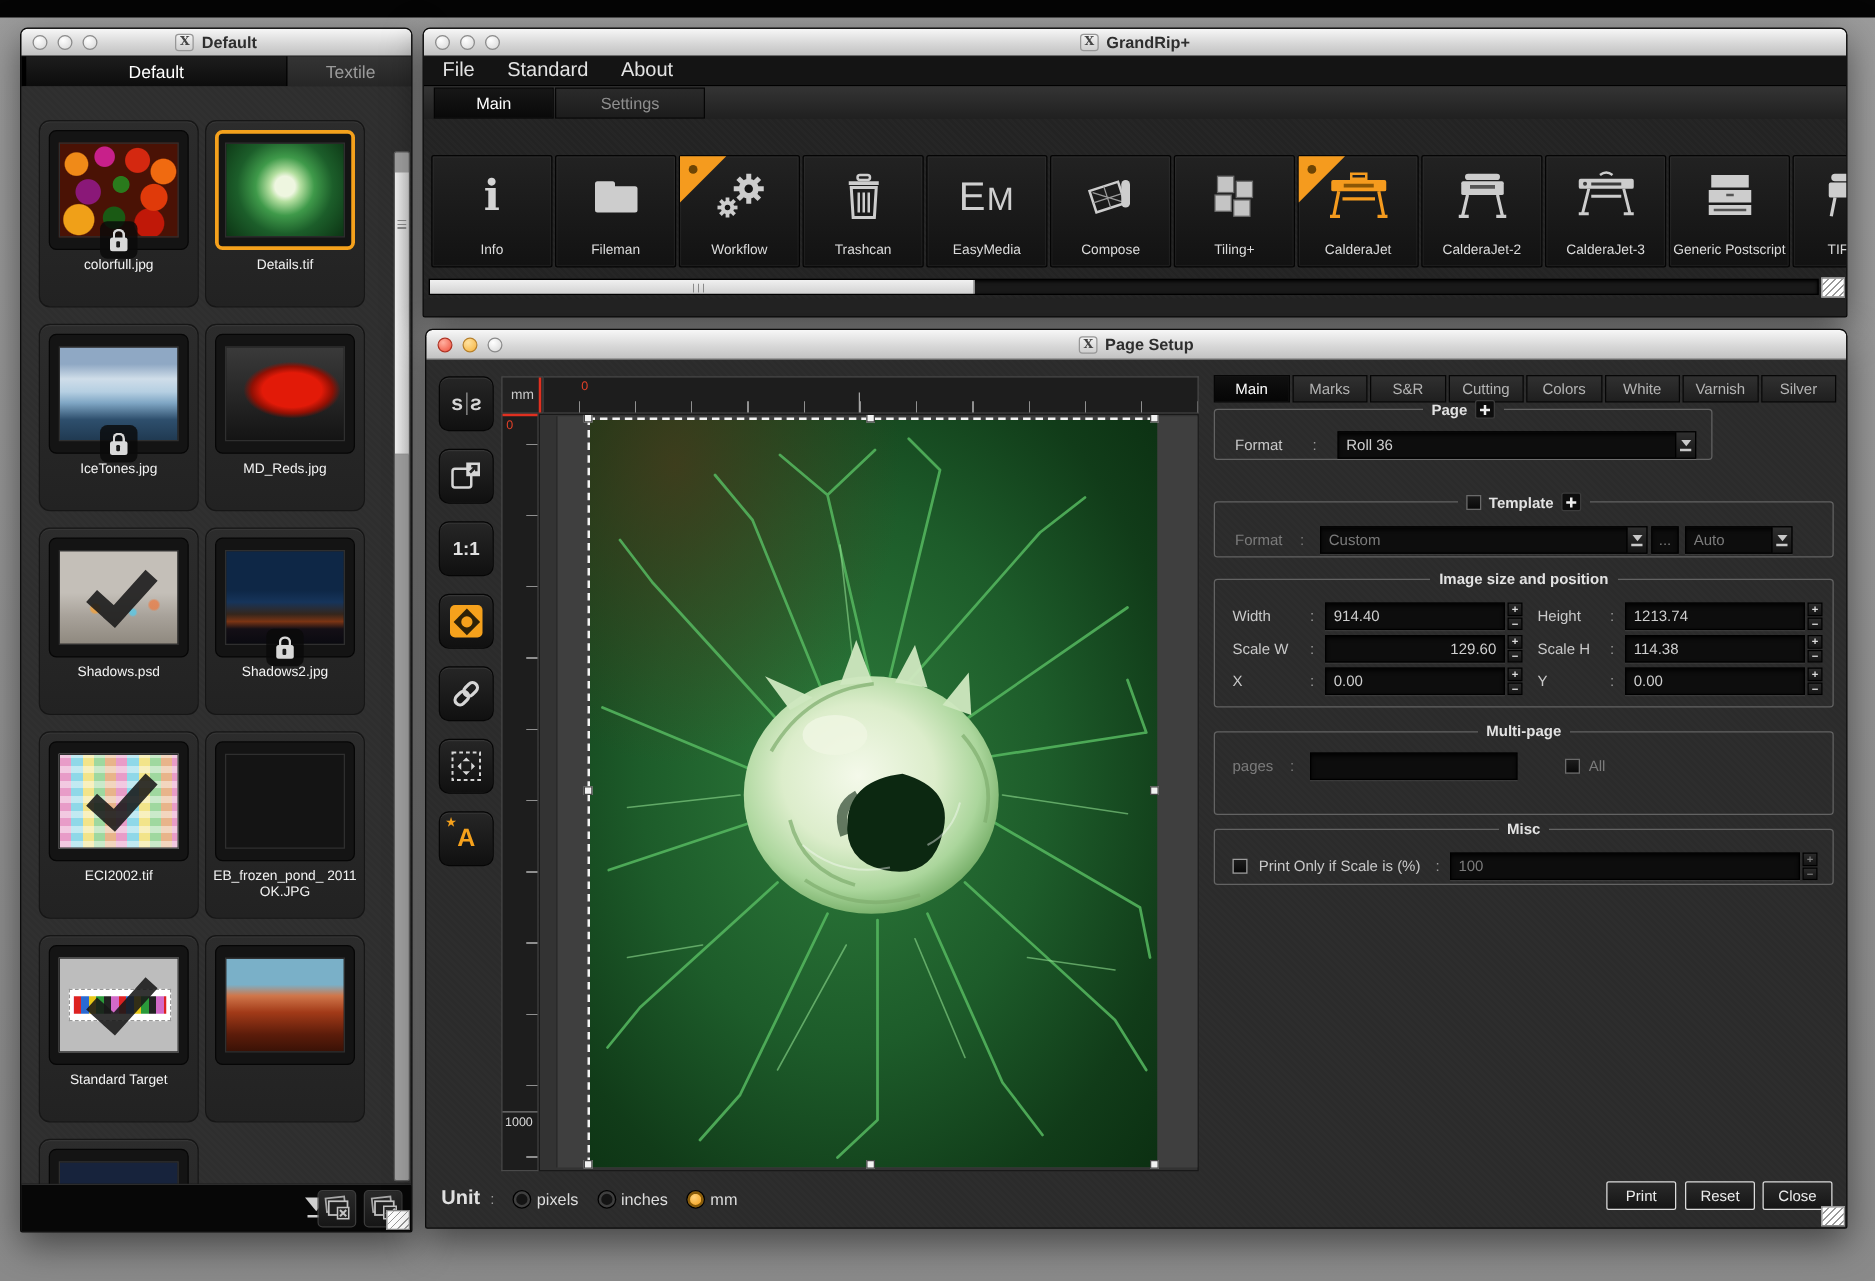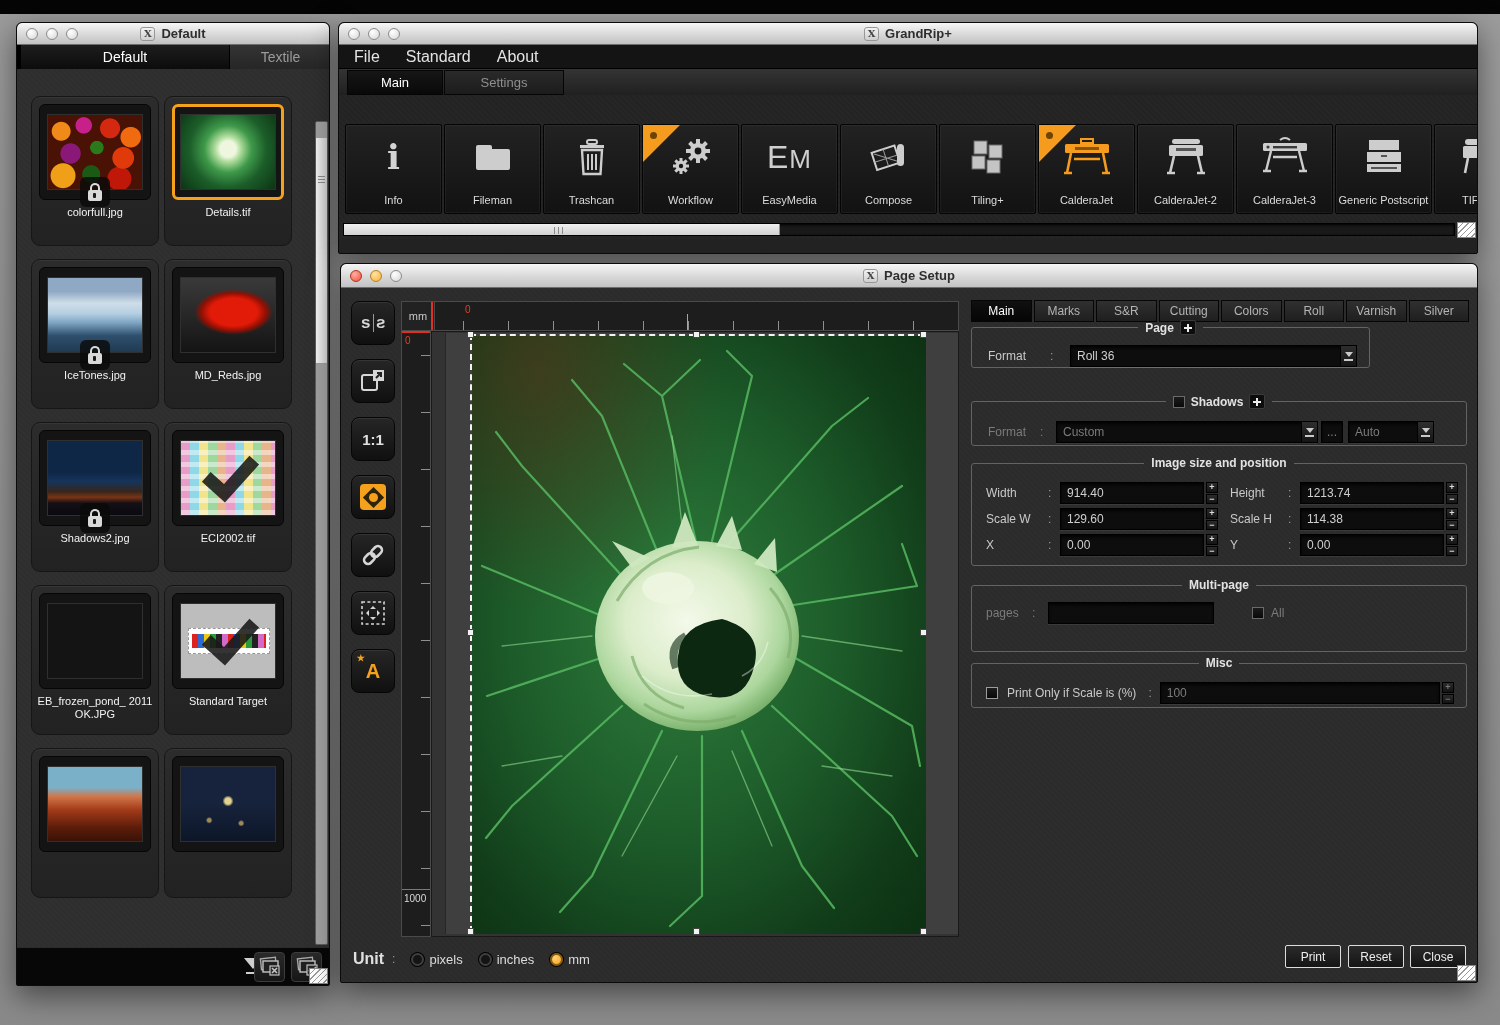--- a/index.html
+++ b/index.html
@@ -283,20 +283,28 @@
           <div class="fname">IceTones.jpg</div>
         </div>
 
         <div class="card">
           <div class="tframe">
               <div class="photo art-moto"></div>
             </div>
           <div class="fname">MD_Reds.jpg</div>
         </div>
 
+        <div class="card">
+          <div class="tframe">
+              <div class="photo art-night">
+            <div class="bigcheck"></div>
+              </div>
+            </div>
+          <div class="fname">Shadows.psd</div>
+        </div>
 
         <div class="card">
           <div class="tframe">
               <div class="photo art-sunset2"></div>
             <div class="badge">
                 <div class="lockico"></div>
               </div>
             </div>
           <div class="fname">Shadows2.jpg</div>
         </div>
@@ -400,31 +408,20 @@
           <div class="tlabel">Info</div>
         </div>
         <div class="tool">
           <div class="ticon">
               <svg width="46" height="40" viewBox="0 0 46 40">
             <rect x="6" y="8" width="16" height="7" rx="2" fill="#cdcdcd"></rect>
             <rect x="6" y="12" width="34" height="21" rx="2" fill="#cdcdcd"></rect>
           </svg>
             </div>
           <div class="tlabel">Fileman</div>
-        </div>
-        <div class="tool">
-          <div class="ticon">
-              <svg width="44" height="42" viewBox="0 0 44 42">
-            <rect x="17" y="4" width="10" height="4" rx="2" fill="none" stroke="#cdcdcd" stroke-width="2"></rect>
-            <rect x="10" y="9" width="24" height="3" fill="#cdcdcd"></rect>
-            <path d="M12 14 h20 l-1.5 24 h-17 z" fill="none" stroke="#cdcdcd" stroke-width="2.4"></path>
-            <path d="M18 18 v16 M22 18 v16 M26 18 v16" stroke="#cdcdcd" stroke-width="2"></path>
-          </svg>
-            </div>
-          <div class="tlabel">Trashcan</div>
         </div>
         <div class="tool">
           <div class="flag"></div>
             <div class="flagdot"></div>
           <div class="ticon">
               <svg width="46" height="44" viewBox="0 0 46 44">
             <g fill="#cdcdcd">
               <circle cx="30" cy="16" r="8"></circle>
               <rect x="28" y="4" width="4" height="5"></rect>
                   <rect x="28" y="23" width="4" height="5"></rect>
@@ -442,20 +439,31 @@
                   <rect x="17" y="29.5" width="4" height="3"></rect>
               <rect x="11.5" y="23" width="3" height="4" transform="rotate(45 13 31)"></rect>
                   <rect x="11.5" y="35" width="3" height="4" transform="rotate(45 13 31)"></rect>
               <rect x="5" y="29.5" width="4" height="3" transform="rotate(45 13 31)"></rect>
                   <rect x="17" y="29.5" width="4" height="3" transform="rotate(45 13 31)"></rect>
               <circle cx="13" cy="31" r="2.2" fill="#161616"></circle>
             </g>
           </svg>
             </div>
           <div class="tlabel">Workflow</div>
+        </div>
+        <div class="tool">
+          <div class="ticon">
+              <svg width="44" height="42" viewBox="0 0 44 42">
+            <rect x="17" y="4" width="10" height="4" rx="2" fill="none" stroke="#cdcdcd" stroke-width="2"></rect>
+            <rect x="10" y="9" width="24" height="3" fill="#cdcdcd"></rect>
+            <path d="M12 14 h20 l-1.5 24 h-17 z" fill="none" stroke="#cdcdcd" stroke-width="2.4"></path>
+            <path d="M18 18 v16 M22 18 v16 M26 18 v16" stroke="#cdcdcd" stroke-width="2"></path>
+          </svg>
+            </div>
+          <div class="tlabel">Trashcan</div>
         </div>
         <div class="tool">
           <div class="ticon">
               <span class="glyph-em">EM</span>
             </div>
           <div class="tlabel">EasyMedia</div>
         </div>
         <div class="tool">
           <div class="ticon">
               <svg width="46" height="42" viewBox="0 0 46 42">
@@ -701,21 +709,21 @@
         <div class="handle h-br"></div>
       </div>
     </div>
 
     <div id="ps-tabs">
       <div class="ps-tab active">Main</div>
       <div class="ps-tab">Marks</div>
       <div class="ps-tab">S&amp;R</div>
       <div class="ps-tab">Cutting</div>
       <div class="ps-tab">Colors</div>
-      <div class="ps-tab">Roll</div>
+      <div class="ps-tab">White</div>
       <div class="ps-tab">Varnish</div>
       <div class="ps-tab">Silver</div>
     </div>
 
     <fieldset class="grp" id="fs-page">
       <legend>
           <span>Page</span>
           <span class="plusbadge"></span>
         </legend>
       <div class="frow" style="left:16px;top:10px;right:12px;">
@@ -727,21 +735,21 @@
               <i></i>
               <b></b>
             </span>
         </div>
       </div>
     </fieldset>
 
     <fieldset class="grp" id="fs-template">
       <legend>
           <span class="chk dim-chk"></span>
-        <span>Shadows</span>
+        <span>Template</span>
           <span class="plusbadge"></span>
         </legend>
       <div class="frow dim" style="left:16px;top:12px;right:10px;">
         <span class="lbl" style="width:52px;">Format</span>
         <span class="colon" style="width:16px;">:</span>
         <div class="dfield" style="width:262px;">
           <span class="ddvalue">Custom</span>
           <span class="dda">
               <i></i>
               <b></b>
@@ -782,21 +790,21 @@
             <span>1213.74</span>
           </div>
         <div class="spin">
             <span>+</span>
             <span>−</span>
           </div>
       </div>
       <div class="frow" style="left:14px;top:38px;width:232px;">
         <span class="lbl" style="width:62px;">Scale W</span>
         <span class="colon" style="width:12px;">:</span>
-        <div class="dfield" style="flex:1;">
+        <div class="dfield" style="flex:1;justify-content:flex-end;">
             <span>129.60</span>
           </div>
         <div class="spin">
             <span>+</span>
             <span>−</span>
           </div>
       </div>
       <div class="frow" style="left:258px;top:38px;width:228px;">
         <span class="lbl" style="width:58px;">Scale H</span>
         <span class="colon" style="width:12px;">:</span>

